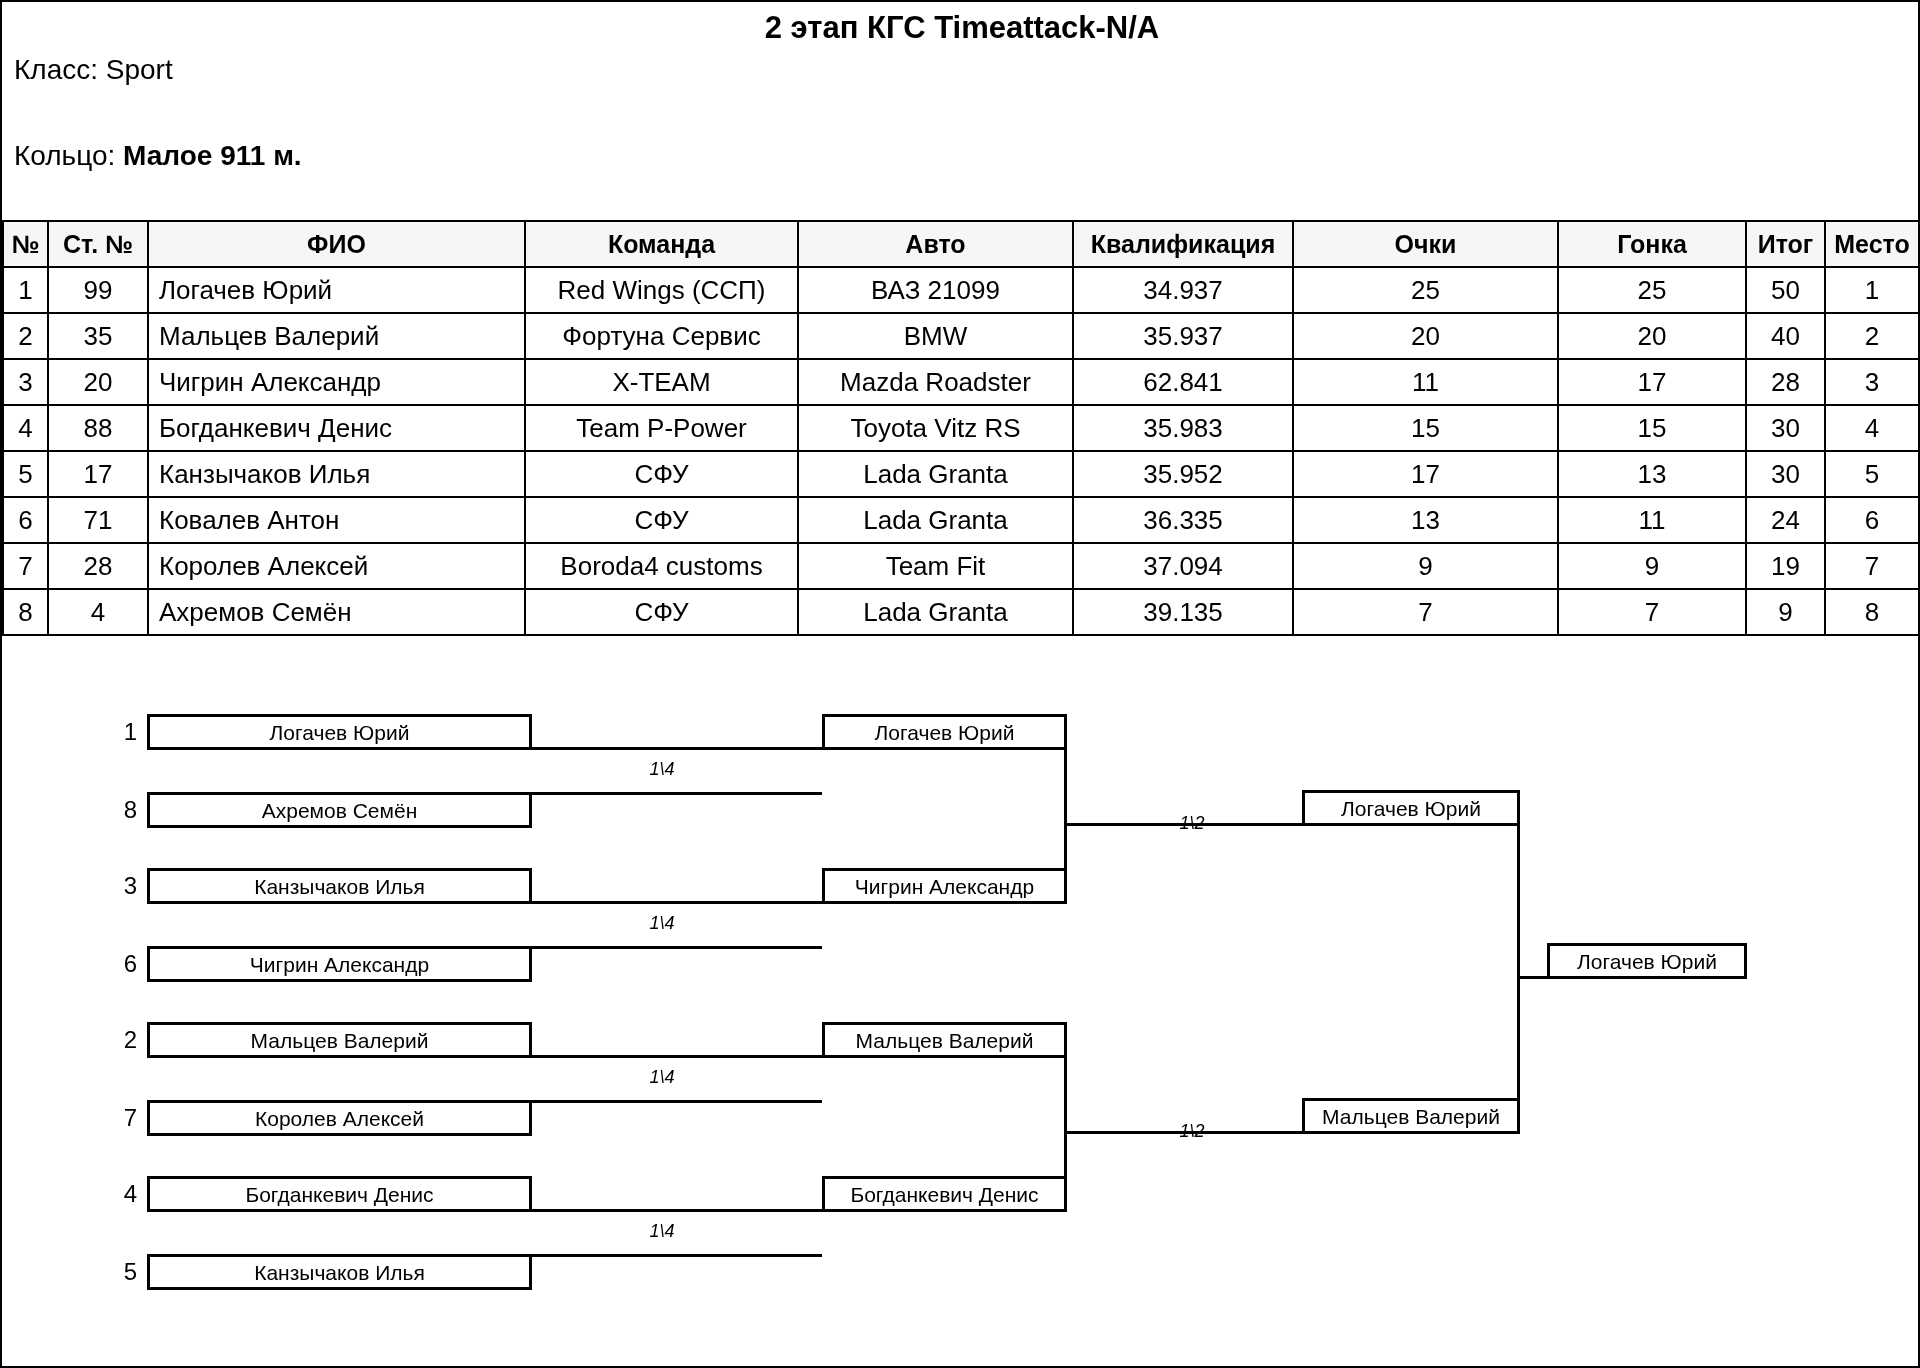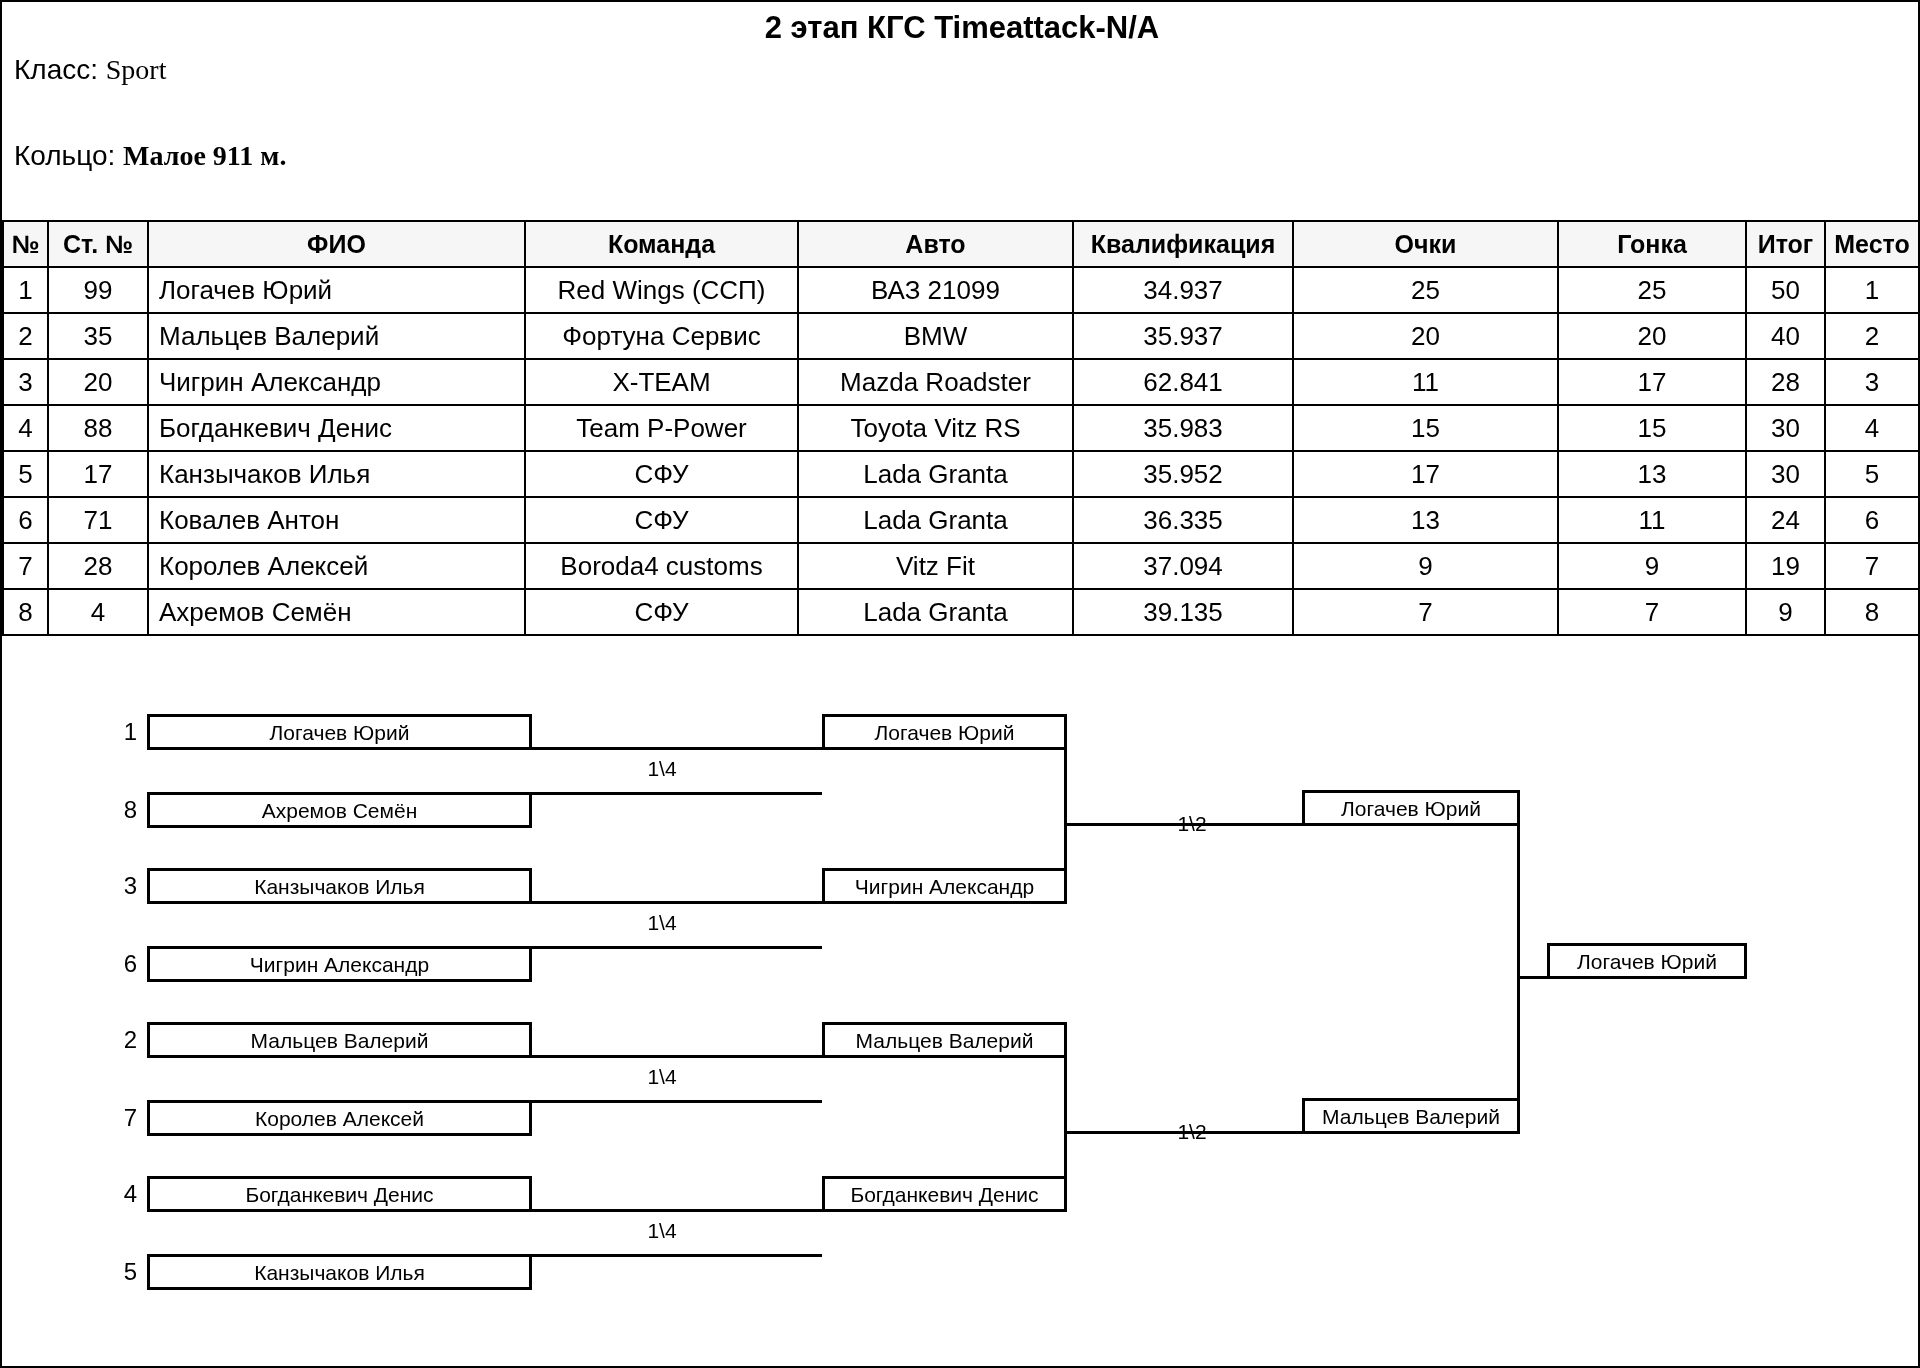--- a/index.html
+++ b/index.html
@@ -34,21 +34,21 @@
   }
 
   
   .meta {
     position: absolute;
     left: 12px;
     font-size: 28px;
     white-space: nowrap;
   }
   .meta .lbl { font-weight: normal; }
-  .meta .val { font-weight: bold; font-family: Liberation Serif, serif; }
+  .meta .val { font-weight: bold; }
   .meta .val.plain { font-weight: normal; }
   .meta-0 { top: 52px; }
   .meta-1 { top: 95px; }
   .meta-2 { top: 138px; }
   .meta-3 { top: 181px; }
 
   
   .results {
     position: absolute;
     left: 0px;
@@ -112,25 +112,26 @@
     position: absolute;
     font-size: 24px;
     text-align: right;
     line-height: 1;
     display: flex;
     align-items: center;
     justify-content: flex-end;
   }
   .rnd {
     position: absolute;
-    font-size: 21px;
+    font-size: 18px;
     line-height: 1;
     display: flex;
     align-items: center;
     justify-content: center;
+    font-style: italic;
   }
   .ln {
     position: absolute;
     background: #000;
   }
 </style>
 </head>
 <body>
 
 <div id="page">
@@ -244,21 +245,21 @@
           <td>13</td>
           <td>11</td>
           <td>24</td>
           <td>6</td>
         </tr>
         <tr>
           <td>7</td>
           <td>28</td>
           <td class="name">Королев Алексей</td>
           <td>Boroda4 customs</td>
-          <td>Vitz Fit</td>
+          <td>Team Fit</td>
           <td>37.094</td>
           <td>9</td>
           <td>9</td>
           <td>19</td>
           <td>7</td>
         </tr>
         <tr>
           <td>8</td>
           <td>4</td>
           <td class="name">Ахремов Семён</td>

